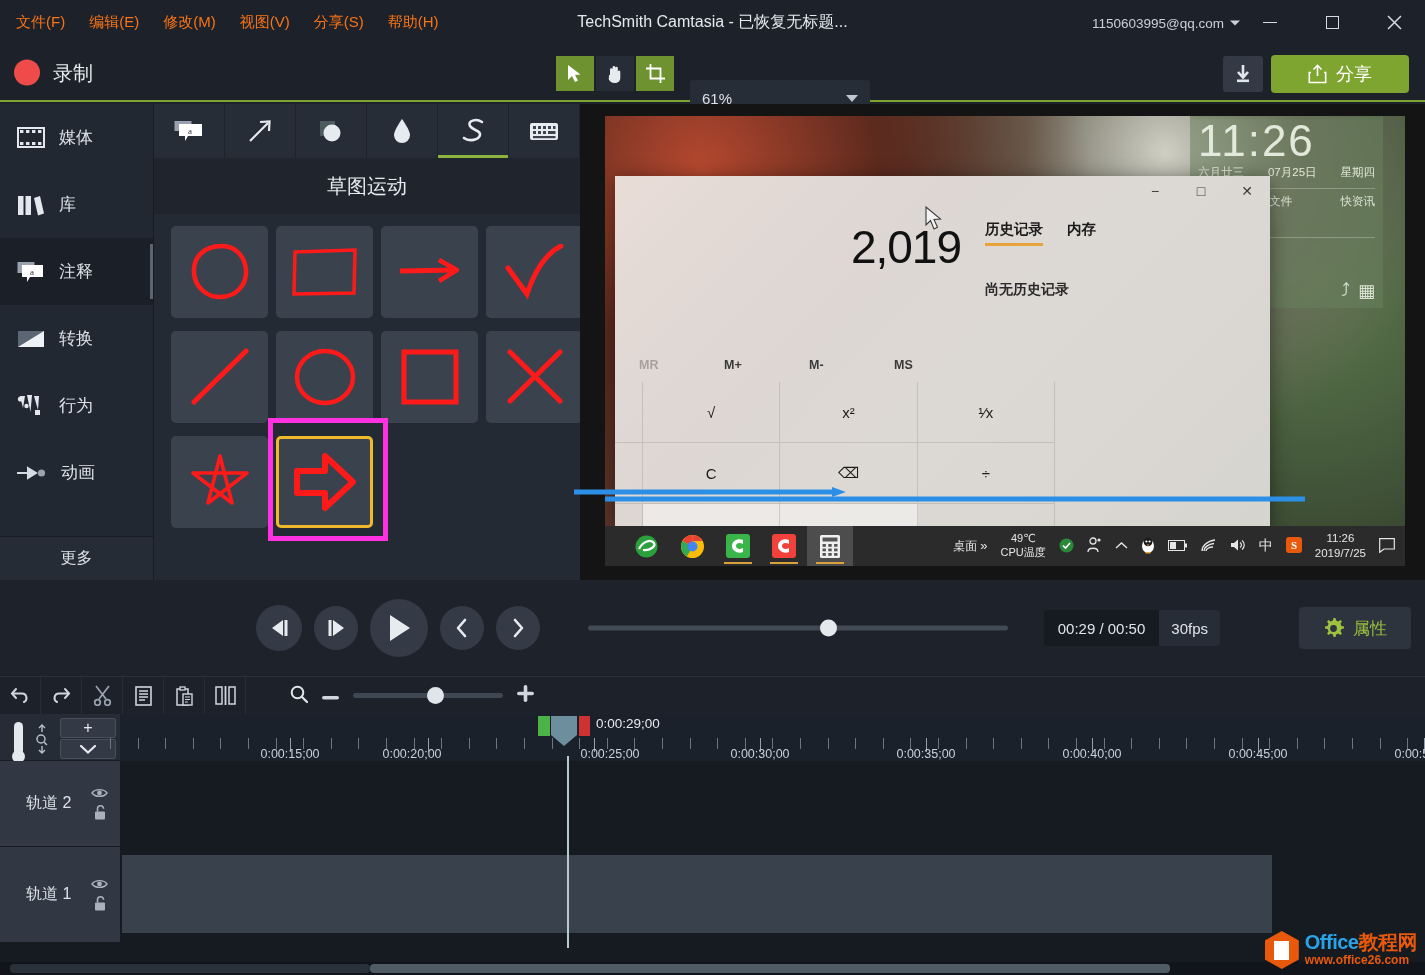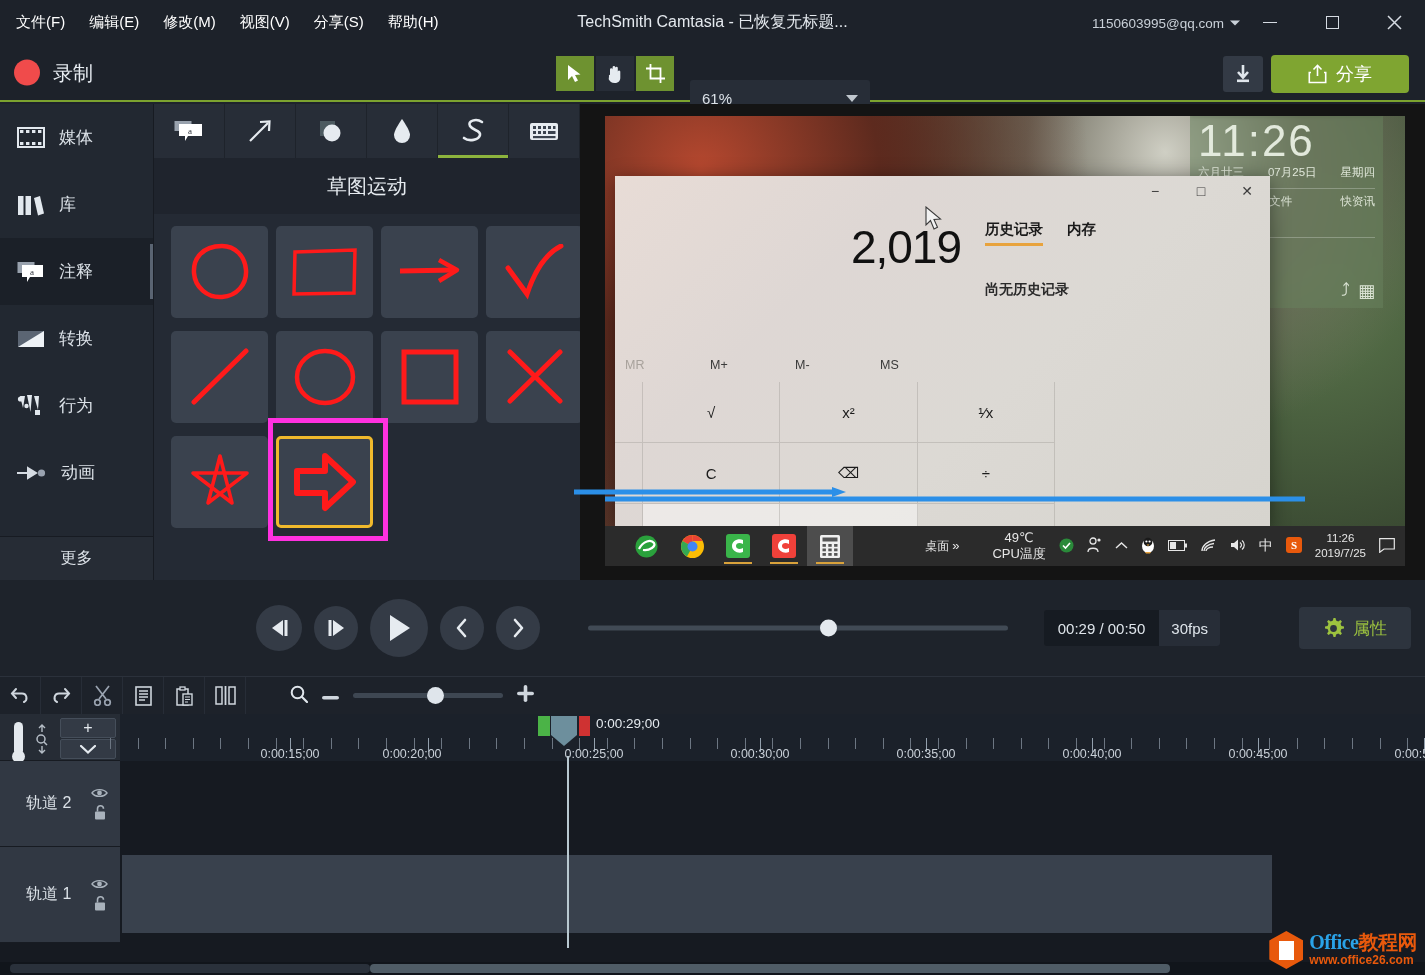--- a/index.html
+++ b/index.html
@@ -13,21 +13,21 @@
   }
   .app { position: relative; width: 1425px; height: 975px; }
 
   
   .titlebar {
     position: absolute; top: 0; left: 0; width: 1425px; height: 45px;
     background: #1d222a;
     display: flex; align-items: center;
   }
   .menu { display: flex; align-items: center; padding-left: 16px; gap: 24px; }
-  .menu-item { font-size: 15px; color: #ffffff; cursor: default; white-space: nowrap; }
+  .menu-item { font-size: 15px; color: #f97316; cursor: default; white-space: nowrap; }
   .win-title {
     position: absolute; left: 0; right: 0; text-align: center;
     font-size: 16px; color: #e4e9ee; pointer-events: none;
   }
   .acct {
     position: absolute; right: 185px; top: 50%; transform: translateY(-50%);
     font-size: 13.5px; color: #c9d0d8; display: flex; align-items: center; gap: 6px;
   }
   .caret-dn { width: 0; height: 0; border-left: 5px solid transparent; border-right: 5px solid transparent; border-top: 5px solid #c9d0d8; }
   .wbtns { position: absolute; right: 0; top: 0; height: 45px; display: flex; }
@@ -128,40 +128,40 @@
   }
   .calc-tb { height: 36px; display:flex; justify-content:flex-end; align-items:flex-start; }
   .calc-wb { width: 46px; height: 30px; display:flex; align-items:center; justify-content:center; color:#3c3c3c; font-size:14px; }
   .calc-display { position:absolute; left:0; top:44px; width: 360px; text-align:right; padding-right:14px; }
   .calc-num { font-size: 46px; color:#111; font-weight: 400; letter-spacing:-1px; }
   .calc-hist { position:absolute; left: 370px; top: 44px; }
   .hist-tabs { display:flex; gap: 24px; font-size: 14.5px; color:#1a1a1a; font-weight:700; }
   .hist-tabs .on { position:relative; }
   .hist-tabs .on::after { content:''; position:absolute; left:0; right:0; bottom:-7px; height:3px; background:#e8a33d; }
   .hist-empty { margin-top: 42px; font-size: 14px; color:#2a2a2a; font-weight:700; }
-  .mem-row { position:absolute; left: 10px; top: 182px; width: 340px; display:flex; font-size: 12.5px; color:#3a3a3a; }
+  .mem-row { position:absolute; left: 24px; top: 182px; width: 340px; display:flex; font-size: 12.5px; color:#3a3a3a;font-weight:bold; }
   .mem-row span { flex:1; text-align:left; }
   .mem-row span:first-child { color:#a8a29c; }
   .calc-keys { position:absolute; left:0; top: 206px; width: 440px; }
   .krow { display:flex; height: 61px; }
   .key { flex:1; display:flex; align-items:center; justify-content:center; border-right:1px solid rgba(150,145,140,.35); border-bottom:1px solid rgba(150,145,140,.35); font-size:15px; color:#1c1c1c; }
   .key.blank { flex:0 0 28px; }
   .key.light { background: rgba(255,255,255,.45); }
   .cursor-arrow { position:absolute; left: 310px; top: 30px; }
 
   .bluearrow { position:absolute; left: -158px; top: 382px; width: 852px; height: 12px; pointer-events:none; z-index: 30;}
 
   .taskbar { position:absolute; left:0; right:0; bottom:0; height: 40px; background:#2b2b2b; display:flex; align-items:center; }
   .tb-apps { display:flex; align-items:center; padding-left: 18px; gap: 0; }
   .tb-app { width: 46px; height: 40px; display:flex; align-items:center; justify-content:center; position:relative; }
   .tb-app.act { background:#4d4d4d; }
   .tb-app .ul { position:absolute; bottom:2px; left:9px; right:9px; height:2px; background:#d9a23b; }
   .tb-right { margin-left:auto; display:flex; align-items:center; gap: 13px; padding-right: 10px; color:#e6e6e6; font-size:11.5px; }
   .tb-desk { color:#e6e6e6; font-size:12px; display:flex; align-items:baseline; gap:3px;}
-  .tb-cpu { text-align:center; line-height: 1.25; font-size: 13px; margin-left: 20px; }
+  .tb-cpu { text-align:center; line-height: 1.25; font-size: 11px; }
   .tb-clock { text-align:center; line-height:1.3; font-size:11.5px; }
 
   
   .playback { position:absolute; top:580px; left:0; width:1425px; height: 96px; background:#1e232b; }
   .pb-ctrls { position:absolute; left: 256px; top: 50%; transform: translateY(-50%); display:flex; align-items:center; gap: 12px; }
   .rnd { background:#343b46; border-radius:50%; display:flex; align-items:center; justify-content:center; }
   .rnd.s { width:46px; height:46px; }
   .rnd.m { width:44px; height:44px; }
   .rnd.big { width:58px; height:58px; }
   .seek { position:absolute; left:588px; top:50%; transform:translateY(-50%); width: 420px; height:5px; background:#414a55; border-radius:3px; }
@@ -202,21 +202,21 @@
   .th-icons { position:absolute; right: 12px; top: 50%; transform:translateY(-50%); display:flex; flex-direction:column; gap:6px; align-items:center; }
   .track-body { position:absolute; left:120px; right:0; background:#13171d; }
 
   .hscroll { position:absolute; left:0; right:0; bottom:0; height:13px; background:#11151b; }
   .hscroll .thumb { position:absolute; left: 370px; width: 800px; top:2px; height:9px; background:#4f5c66; border-radius:4px; }
   .hscroll .thumb2 { position:absolute; left: 10px; width: 360px; top:2px; height:9px; background:#2a313b; border-radius:4px; }
 
   .watermark { position:absolute; right: 8px; bottom: 6px; display:flex; align-items:center; gap:6px; }
   .wm-hex { width: 34px; height: 38px; background:#e8590c; clip-path: polygon(50% 0%, 100% 25%, 100% 75%, 50% 100%, 0% 75%, 0% 25%); display:flex; align-items:center; justify-content:center; }
   .wm-inner { width:15px; height:19px; background:#fff; }
-  .wm-t1 { font-size: 20px; font-weight:700; color:#2aa3e8; line-height:1; letter-spacing:-.5px;font-family:Liberation Serif, serif; }
+  .wm-t1 { font-size: 20px; font-weight:700; color:#2aa3e8; line-height:1; letter-spacing:-.5px; }
   .wm-t1 .cn { color:#e8590c; }
   .wm-t2 { font-size: 12px; font-weight:700; color:#e8590c; line-height:1.2; }
 </style>
 </head>
 <body>
 
 <div class="app">
 
   <div class="titlebar">
     <div class="menu">
@@ -855,21 +855,21 @@
           <span class="tick" style="left: 474px; height: 14px; background: rgb(147, 160, 173);"></span>
           <span class="tick" style="left: 640px; height: 14px; background: rgb(147, 160, 173);"></span>
           <span class="tick" style="left: 806px; height: 14px; background: rgb(147, 160, 173);"></span>
           <span class="tick" style="left: 972px; height: 14px; background: rgb(147, 160, 173);"></span>
           <span class="tick" style="left: 1138px; height: 14px; background: rgb(147, 160, 173);"></span>
           <span class="tick" style="left: 1304px; height: 14px; background: rgb(147, 160, 173);"></span>
         </div>
       <div id="rlabels">
           <span class="lbl" style="left: 170px;">0:00:15;00</span>
           <span class="lbl" style="left: 292px;">0:00:20;00</span>
-          <span class="lbl" style="left: 474px;">0:00:25;00</span>
+          <span class="lbl" style="left: 490px;">0:00:25;00</span>
           <span class="lbl" style="left: 640px;">0:00:30;00</span>
           <span class="lbl" style="left: 806px;">0:00:35;00</span>
           <span class="lbl" style="left: 972px;">0:00:40;00</span>
           <span class="lbl" style="left: 1138px;">0:00:45;00</span>
           <span class="lbl" style="left: 1304px;">0:00:50;00</span>
         </div>
       <div class="playhead-wrap" style="left:414px">
         <span class="ph-green" style="left:4px"></span>
         <span class="ph-tri" style="left:17px"></span>
         <span class="ph-red" style="left:45px"></span>

